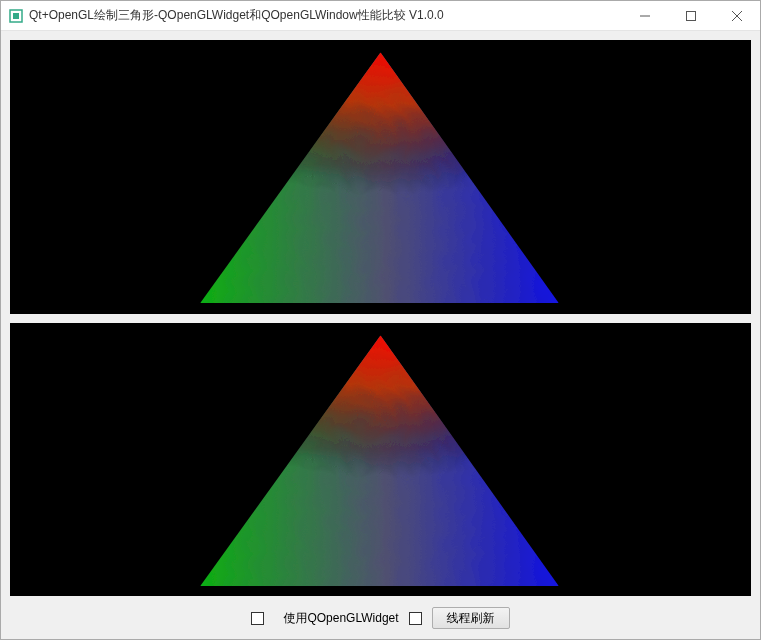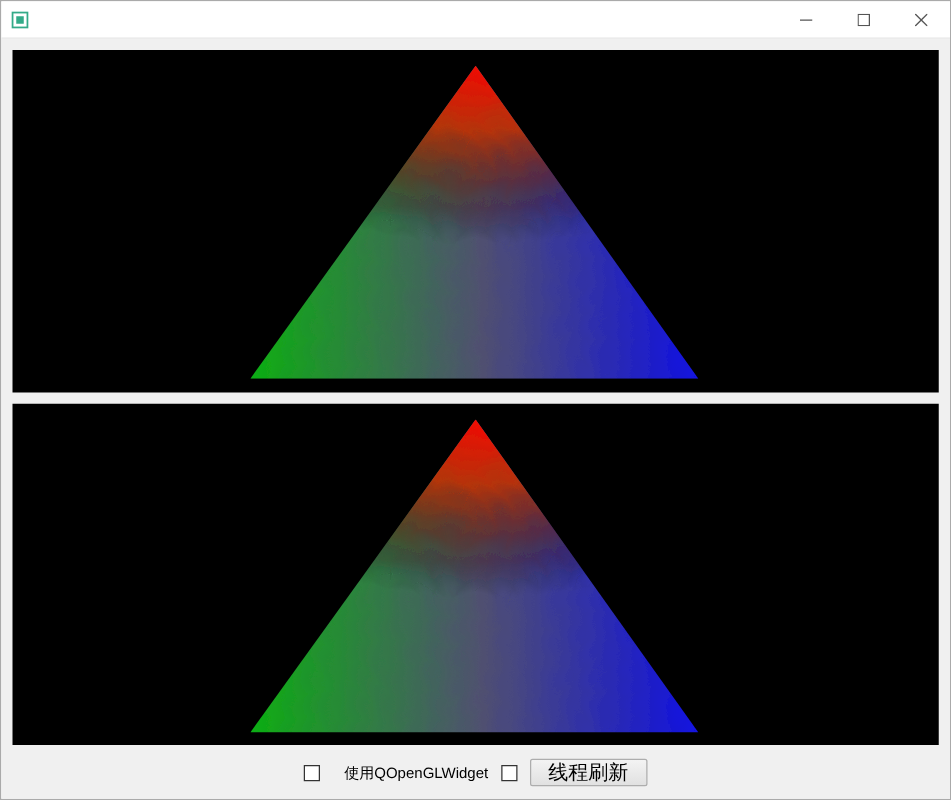--- a/index.html
+++ b/index.html
@@ -85,38 +85,39 @@
     .chk-box {
       width: 13px; height: 13px;
       border: 1px solid #333;
       background: #fff;
       display: inline-block;
     }
     .chk-label { font-size: 12px; white-space: nowrap; }
     .btn {
       height: 22px;
       padding: 0 14px;
-      font-size: 16px;
+      font-size: 12px;
       border: 1px solid #adadad;
       background: linear-gradient(#f3f3f3, #e1e1e1);
       cursor: pointer;
       border-radius: 2px;
       white-space: nowrap;
     }
   </style>
 </head>
 <body>
 
 <div class="titlebar">
   <span class="appicon">
     <svg viewBox="0 0 14 14">
         <rect x="1" y="1" width="12" height="12" fill="none" stroke="#3a8" stroke-width="1.5"></rect>
         <rect x="4" y="4" width="6" height="6" fill="#3a8"></rect>
       </svg>
   </span>
+  <span class="title-text">Qt+OpenGL绘制三角形-QOpenGLWidget和QOpenGLWindow性能比较 V1.0.0</span>
   <div class="win-controls">
     <div class="win-btn">
       <svg viewBox="0 0 10 10">
           <line x1="0" y1="5" x2="10" y2="5"></line>
         </svg>
     </div>
     <div class="win-btn">
       <svg viewBox="0 0 10 10">
           <rect x="0.5" y="0.5" width="9" height="9"></rect>
         </svg>

